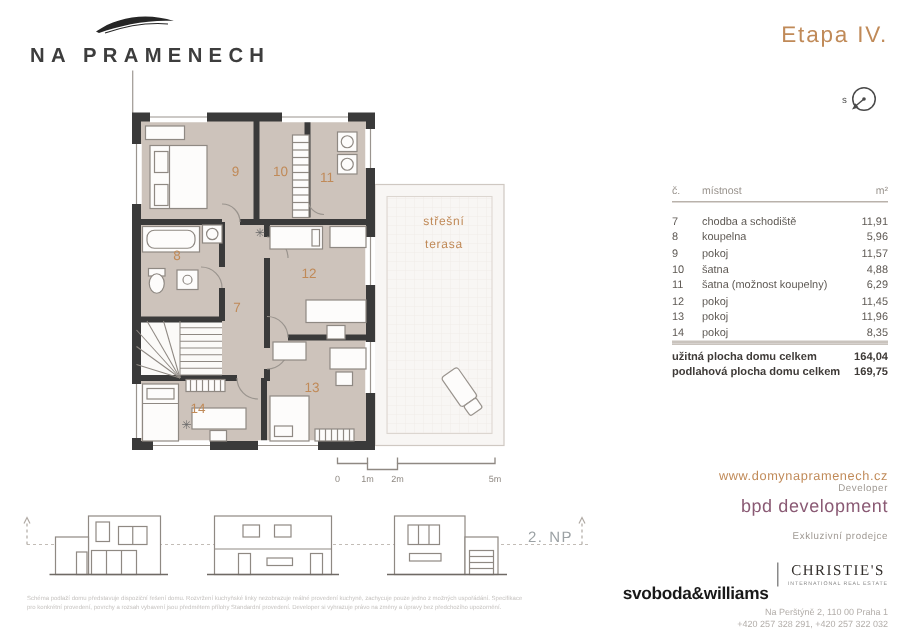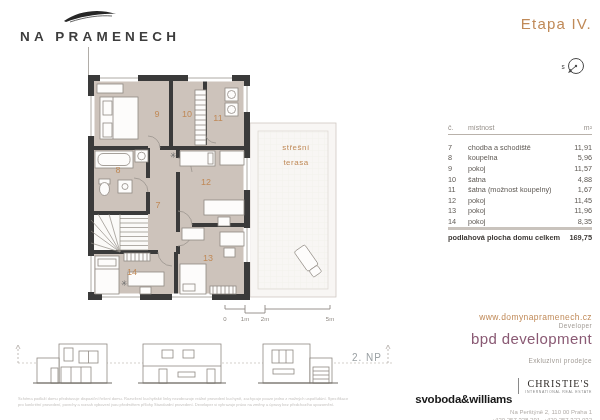--- a/index.html
+++ b/index.html
@@ -41,21 +41,21 @@
   .trow.sub{height:17px;}
   .trow.sub2{height:18px;}
   .totals{padding-top:3px;}
   .trow.total{height:9.5px;font-weight:bold;font-size:7.4px;color:#3f3b38;}
 
   .www{right:8px;top:312px;font-size:8.5px;letter-spacing:.4px;}
 
   
   .footer{right:8px;top:322px;text-align:right;}
   .flabel{font-size:6.5px;color:#a09a94;letter-spacing:.4px;}
-  .bpd-name{font-size:15px;margin-top:1px;letter-spacing:.4px;}
+  .bpd-name{font-size:12px;margin-top:1px;letter-spacing:.4px;}
   .broker-label{margin-top:10px;}
   .logos{display:flex;justify-content:flex-end;align-items:center;gap:6px;margin-top:3px;}
   .sw{font-size:11.5px;font-weight:bold;color:#191919;letter-spacing:-0.2px;margin-top:26px;}
   .vr{width:1px;height:16px;background:#8a8a8a;}
   .christie{text-align:center;}
   .christie .cname{font-family:"Liberation Serif","DejaVu Serif",serif;font-size:10px;letter-spacing:1px;color:#332f2c;}
   .christie .csub{font-size:3.5px;letter-spacing:.6px;color:#8a8a8a;margin-top:1px;}
   .contact{margin-top:4px;font-size:6px;color:#b3aeaa;line-height:7.5px;}
 
   .disclaimer{left:18px;top:396px;width:382px;font-size:4px;color:#c6c3c0;line-height:5.5px;}
@@ -353,21 +353,21 @@
         <span class="c-val">11,57</span>
       </div>
     <div class="trow">
         <span class="c-no">10</span>
         <span class="c-name">šatna</span>
         <span class="c-val">4,88</span>
       </div>
     <div class="trow">
         <span class="c-no">11</span>
         <span class="c-name">šatna (možnost koupelny)</span>
-        <span class="c-val">1,67</span>
+        <span class="c-val">6,29</span>
       </div>
     <div class="trow">
         <span class="c-no">12</span>
         <span class="c-name">pokoj</span>
         <span class="c-val">11,45</span>
       </div>
     <div class="trow">
         <span class="c-no">13</span>
         <span class="c-name">pokoj</span>
         <span class="c-val">11,96</span>
@@ -375,20 +375,24 @@
     <div class="trow">
         <span class="c-no">14</span>
         <span class="c-name">pokoj</span>
         <span class="c-val">8,35</span>
       </div>
   </div>
   <div class="tdivider light"></div>
   <div class="tdivider light"></div>
   <div class="tdivider light"></div>
   <div class="totals">
+    <div class="trow total">
+        <span class="c-name">užitná plocha domu celkem</span>
+        <span class="c-val">164,04</span>
+      </div>
     <div class="trow total">
         <span class="c-name">podlahová plocha domu celkem</span>
         <span class="c-val">169,75</span>
       </div>
   </div>
 </div>
 
 <div class="abs www accent">www.domynapramenech.cz</div>
 
 <div class="abs footer">

